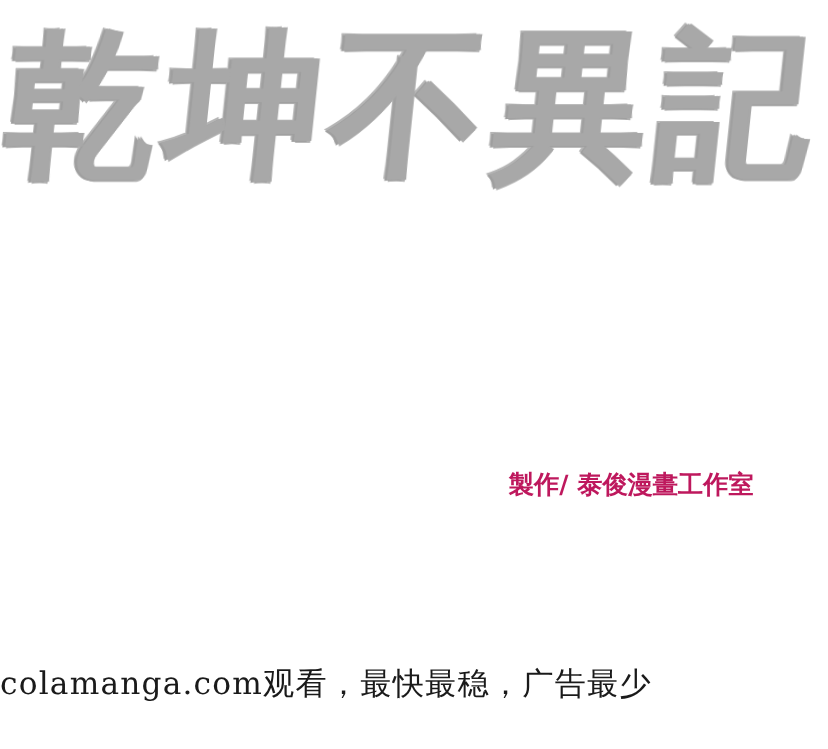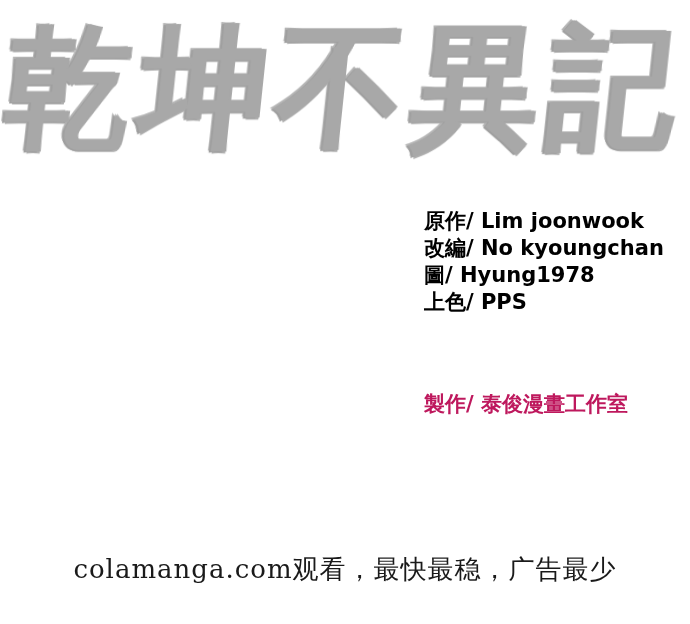--- a/index.html
+++ b/index.html
@@ -69,45 +69,39 @@
     color: #be185d;
     white-space: nowrap;
   }
 
   
   .footer {
     position: absolute;
     left: 0;
     top: 552px;
     width: 690px;
-    text-align: center;
+    text-align: left;
   }
   .footer-text {
     font-family: "DejaVu Serif", serif;
     font-size: 26px;
     color: #1a1a1a;
     letter-spacing: 1px;
     white-space: nowrap;
   }
 </style>
 </head>
 <body>
 
 <div class="page">
 
   <div class="title-block">
     <div class="title-text">乾坤不異記</div>
   </div>
 
-  <div class="credits">
-    <div class="credit-line">原作/ Lim joonwook</div>
-    <div class="credit-line">改編/ No kyoungchan</div>
-    <div class="credit-line">圖/ Hyung1978</div>
-    <div class="credit-line">上色/ PPS</div>
-  </div>
 
   <div class="studio">製作/ 泰俊漫畫工作室</div>
 
   <div class="footer">
     <span class="footer-text">colamanga.com观看，最快最稳，广告最少</span>
   </div>
 
 </div>
 
 </body></html>

